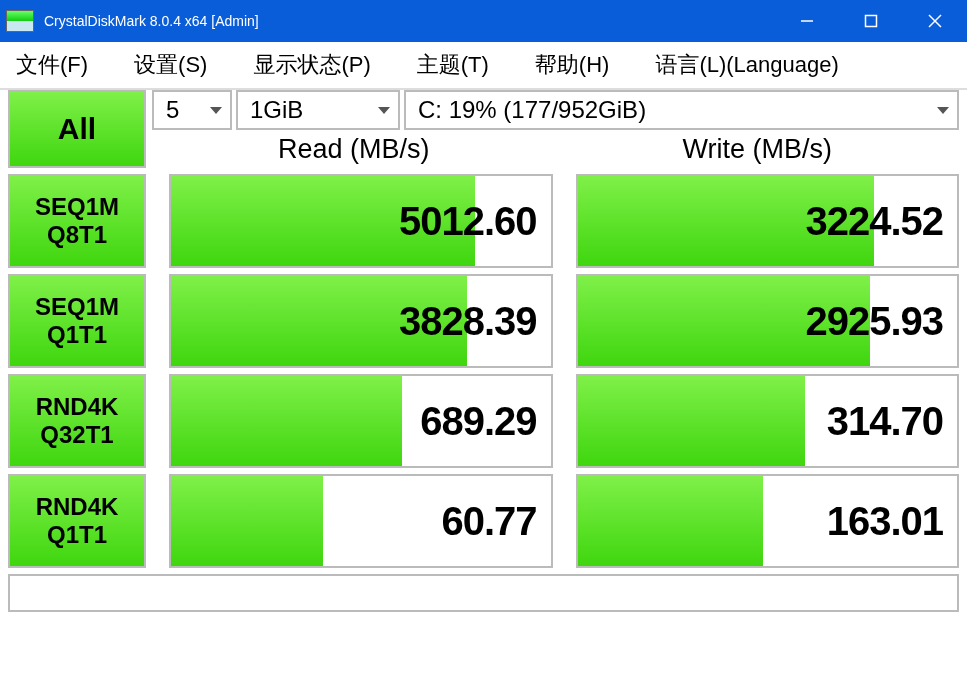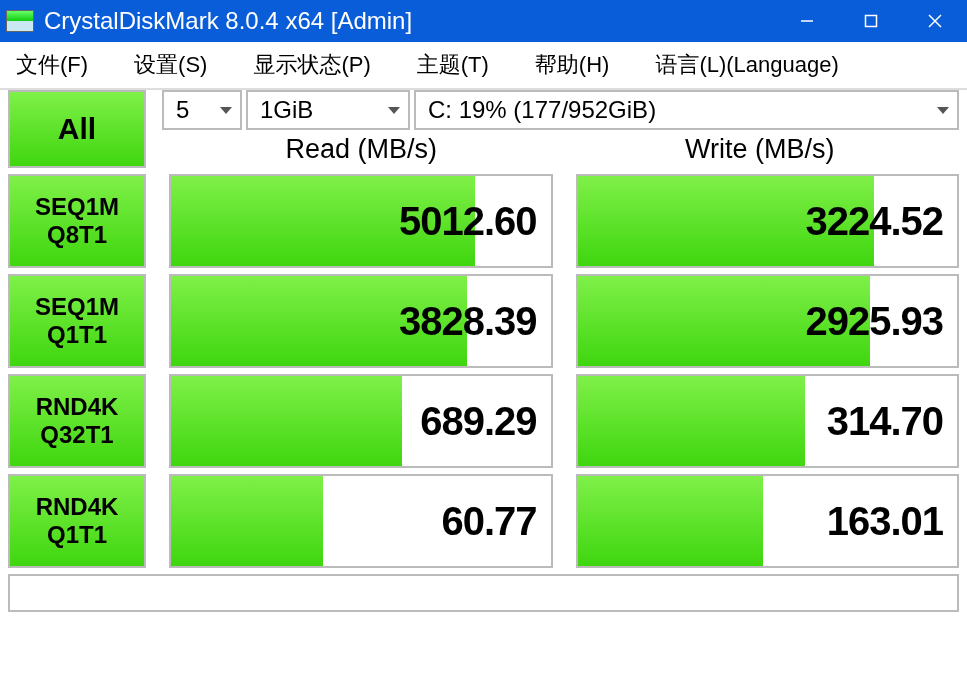--- a/index.html
+++ b/index.html
@@ -2,31 +2,31 @@
 <html><head>
 <meta charset="utf-8">
 <style>
 * { box-sizing: border-box; margin: 0; padding: 0; }
 body { font-family: "Segoe UI", "Microsoft YaHei", Arial, sans-serif; background: #fff; width: 967px; height: 697px; overflow: hidden; }
 
 .titlebar { height: 42px; background: #0a5dd9; display: flex; align-items: center; color: #fff; }
 .titlebar-icon { width: 28px; height: 22px; margin-left: 6px; display: flex; flex-direction: column; border: 1px solid #666; background: #fff; }
 .titlebar-icon .top { height: 10px; background: linear-gradient(#6f6, #1c1); }
 .titlebar-icon .bot { flex: 1; background: #c9e8f2; }
-.titlebar-text { margin-left: 10px; font-size: 24px; font-weight: 400; }
+.titlebar-text { margin-left: 10px; font-size: 14px; font-weight: 400; }
 .window-controls { margin-left: auto; display: flex; height: 100%; }
 .wc { width: 64px; display: flex; align-items: center; justify-content: center; font-size: 16px; color: #fff; }
 .wc svg { stroke: #fff; }
 
 .menubar { height: 48px; background: #fff; display: flex; align-items: center; padding: 0 6px; border-bottom: 2px solid #ddd; }
 .menuitem { font-size: 22px; padding: 0 10px; margin-right: 26px; color: #000; cursor: default; }
 
 .content { padding: 0 8px 8px 8px; }
 
-.toprow { display: flex; height: 78px; gap: 16px; }
+.toprow { display: flex; height: 78px; gap: 6px; }
 .allbtn { width: 138px; border: 2px solid #bbb; background: linear-gradient(#7ff048, #3fd60f); display: flex; align-items: center; justify-content: center; font-size: 30px; font-weight: 700; }
 .rightcol { flex: 1; display: flex; flex-direction: column; }
 .selrow { display: flex; height: 40px; gap: 4px; }
 .sel { border: 2px solid #bbb; background: #fff; display: flex; align-items: center; justify-content: space-between; padding: 0 8px 0 12px; font-size: 24px; }
 .sel-count { width: 80px; }
 .sel-size { width: 164px; }
 .sel-drive { flex: 1; }
 .sel-unit { width: 120px; }
 .chev { width: 0; height: 0; border-left: 6px solid transparent; border-right: 6px solid transparent; border-top: 7px solid #555; }
 .hdrrow { display: flex; height: 38px; }

